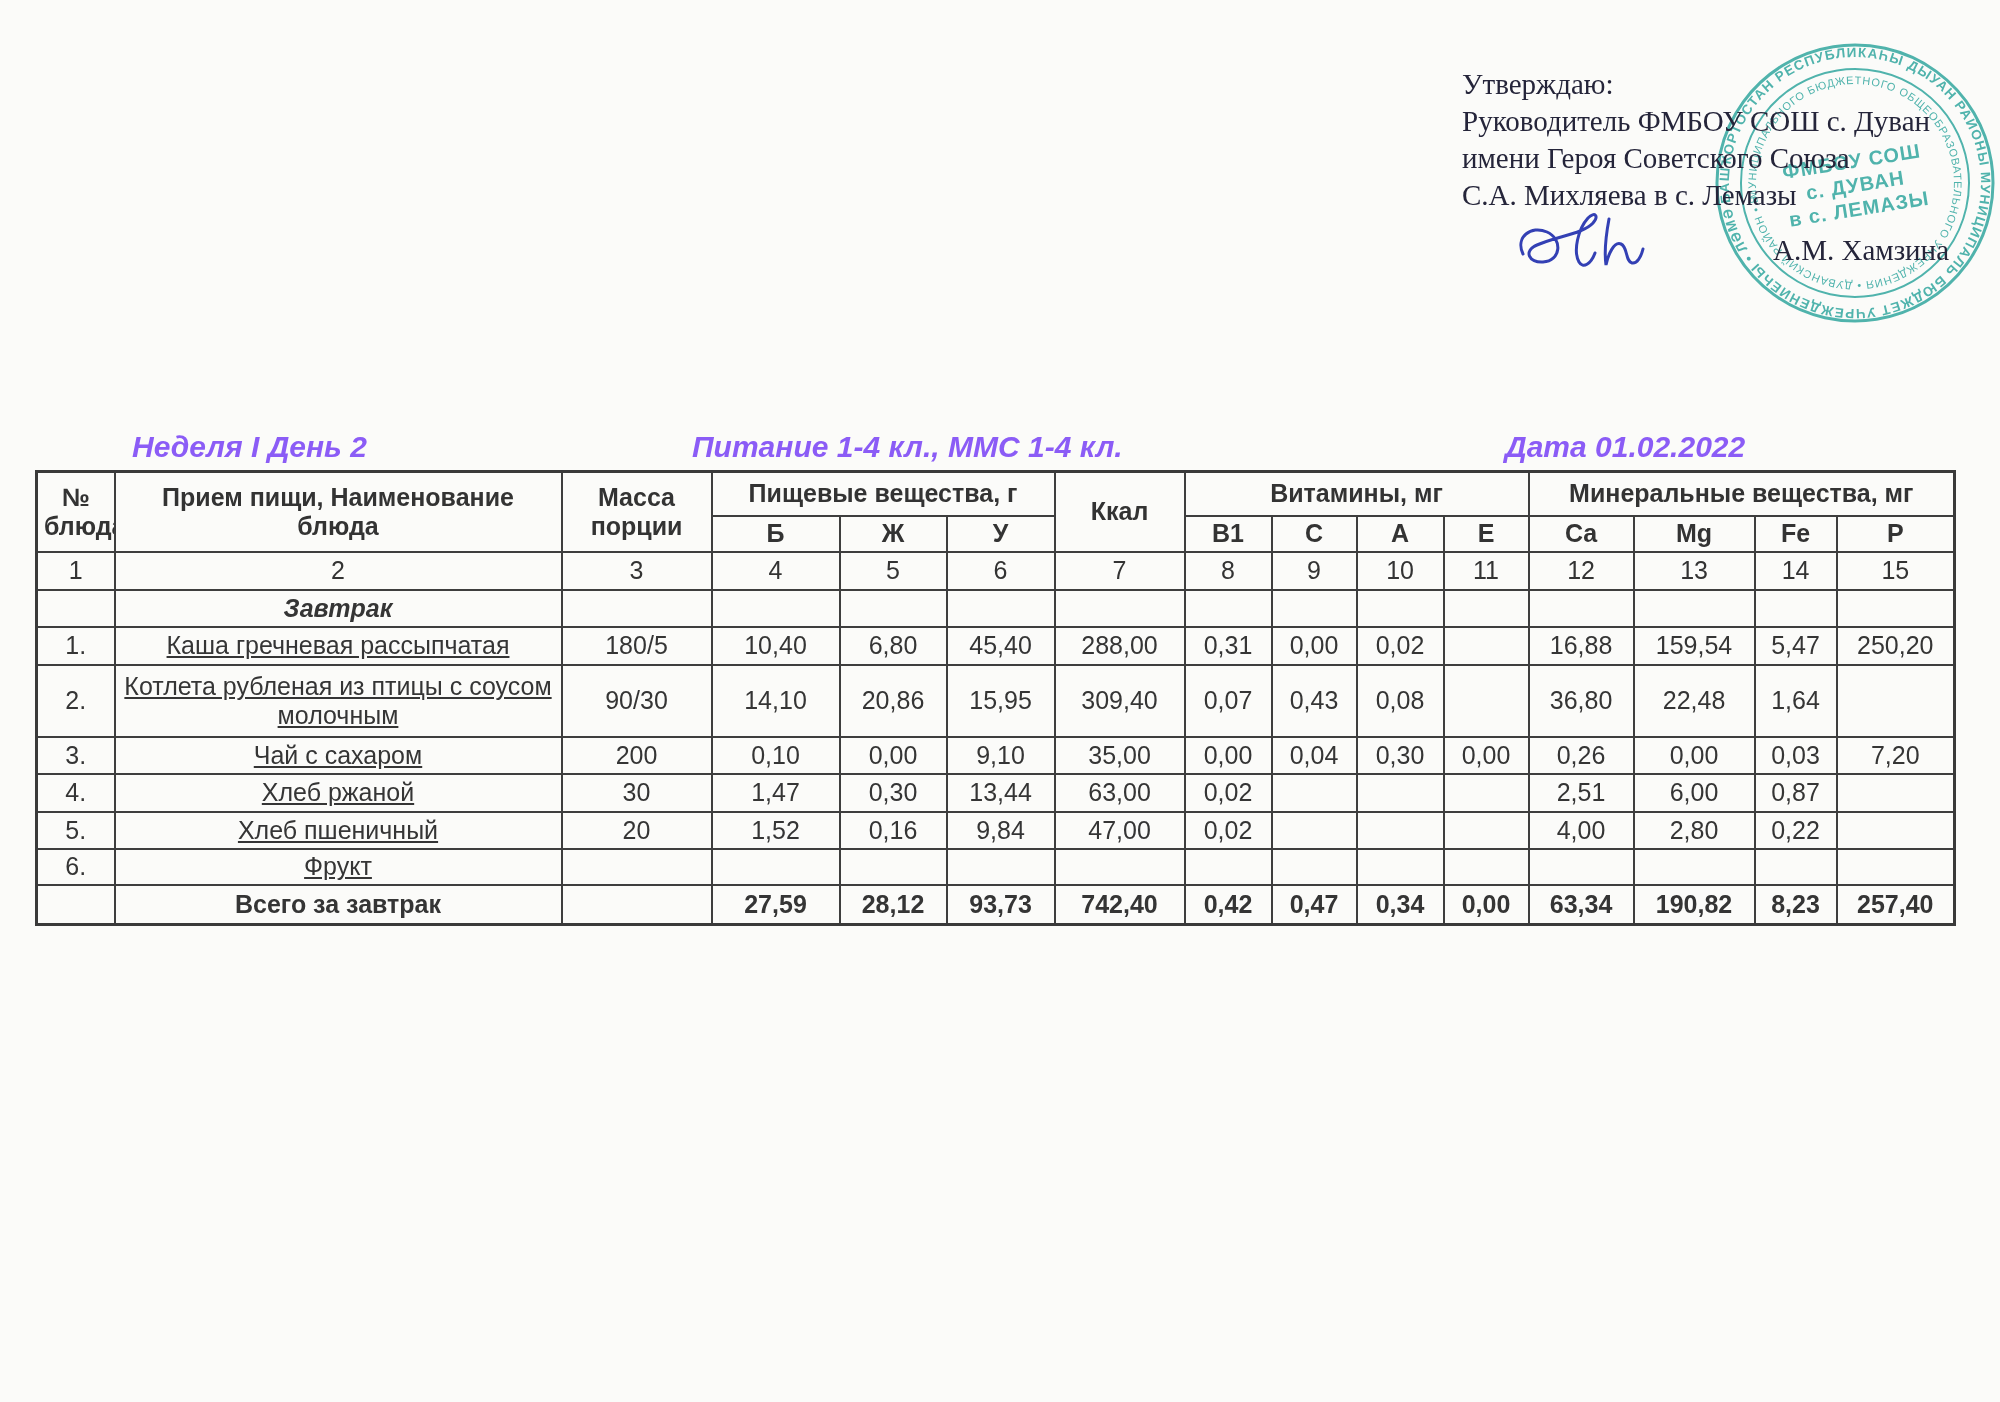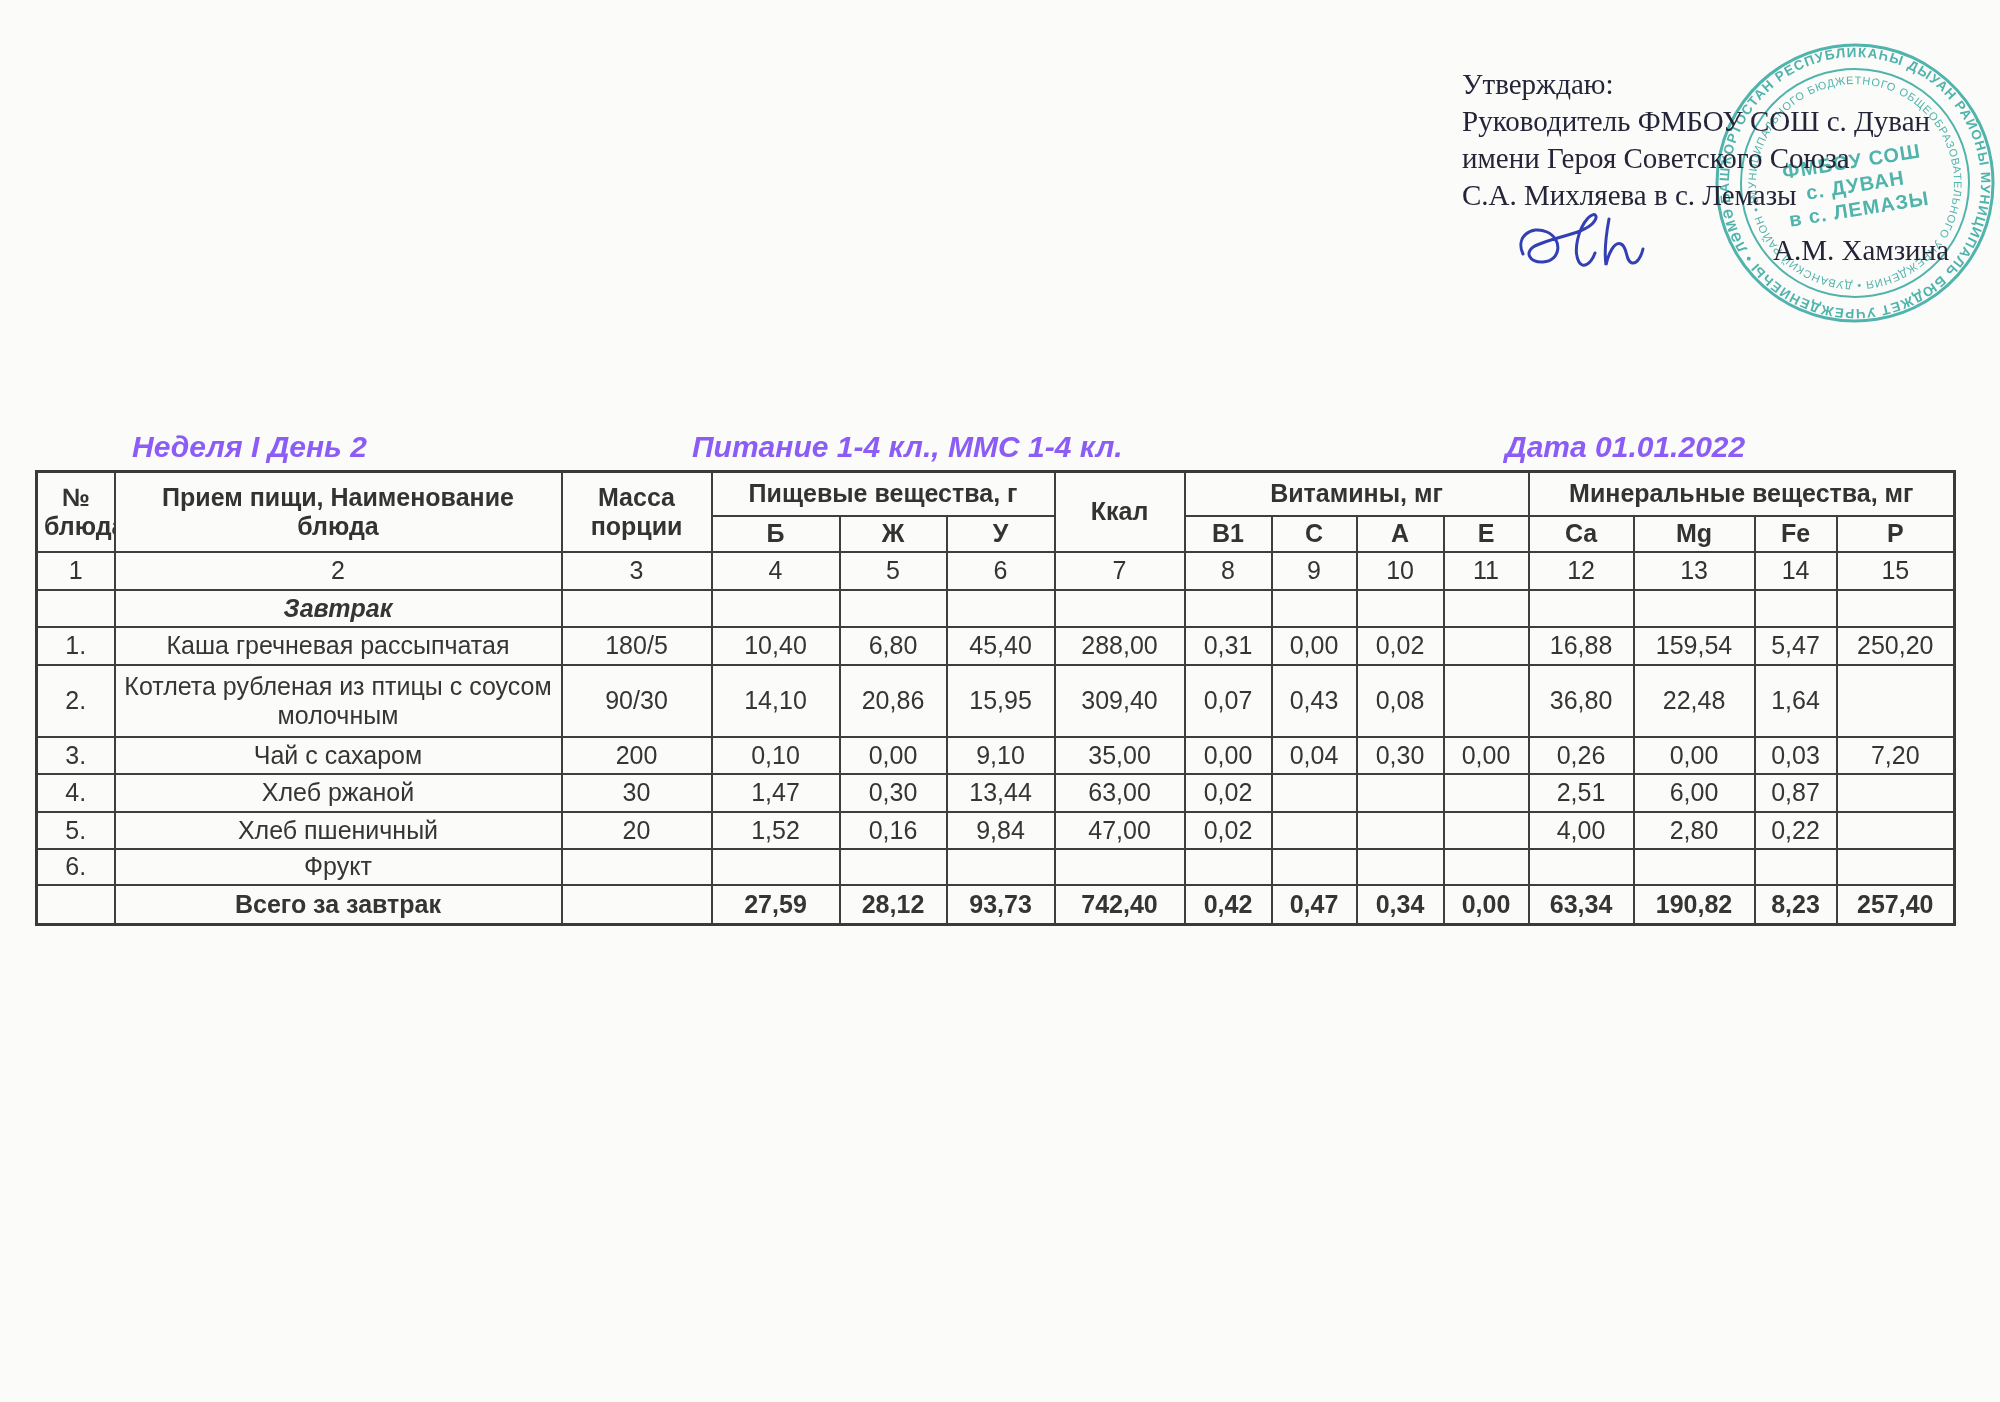--- a/index.html
+++ b/index.html
@@ -45,21 +45,21 @@
     padding:1px 6px;overflow:hidden;
     text-align:center;vertical-align:middle;
     line-height:1.15;
   }
   table.menu{border:3px solid #3a3a3a;}
   thead th{font-weight:bold;color:#333;}
   tr.h-group{height:44px;}
   tr.h-sub{height:36px;}
   tr.h-num{height:38px;font-weight:normal;}
   tr.h-num th{font-weight:normal;}
-  td.name{text-align:left;padding-left:10px;}
+  td.name{text-align:left;padding-left:10px;text-decoration:underline;}
   td.section{font-weight:bold;font-style:italic;text-align:center;}
   tr.total td{font-weight:bold;}
   td.total-label{font-weight:bold;text-align:left;padding-left:10px;margin-top:13px;}
   #menu-body tr:nth-child(1){height:37px;}
   #menu-body tr:nth-child(2){height:38px;}
   #menu-body tr:nth-child(3){height:72px;}
   #menu-body tr:nth-child(4){height:37px;}
   #menu-body tr:nth-child(5){height:38px;}
   #menu-body tr:nth-child(6){height:37px;}
   #menu-body tr:nth-child(7){height:36px;}
@@ -100,21 +100,21 @@
     <textPath href="#ring2">МУНИЦИПАЛЬНОГО БЮДЖЕТНОГО ОБЩЕОБРАЗОВАТЕЛЬНОГО УЧРЕЖДЕНИЯ • ДУВАНСКИЙ РАЙОН • БАШКОРТОСТАН (ФМБОУ СОШ с. ДУВАН в с. ЛЕМАЗЫ)</textPath>
   </text>
   <text x="155" y="140" text-anchor="middle" font-size="20" font-weight="bold" letter-spacing="1" fill="#2ba49c">ФМБОУ СОШ</text>
   <text x="155" y="164" text-anchor="middle" font-size="20" font-weight="bold" letter-spacing="1" fill="#2ba49c">с. ДУВАН</text>
   <text x="155" y="188" text-anchor="middle" font-size="20" font-weight="bold" letter-spacing="1" fill="#2ba49c">в с. ЛЕМАЗЫ</text>
 </svg>
 
 <div class="title-row">
   <span class="title-left">Неделя I День 2</span>
   <span class="title-center">Питание  1-4 кл., ММС 1-4 кл.</span>
-  <span class="title-right">Дата 01.01.2022</span>
+  <span class="title-right">Дата 01.02.2022</span>
 </div>
 
 <table class="menu">
   <colgroup>
     <col style="width:78px">
       <col style="width:447px">
       <col style="width:150px">
     <col style="width:128px">
       <col style="width:107px">
       <col style="width:108px">

